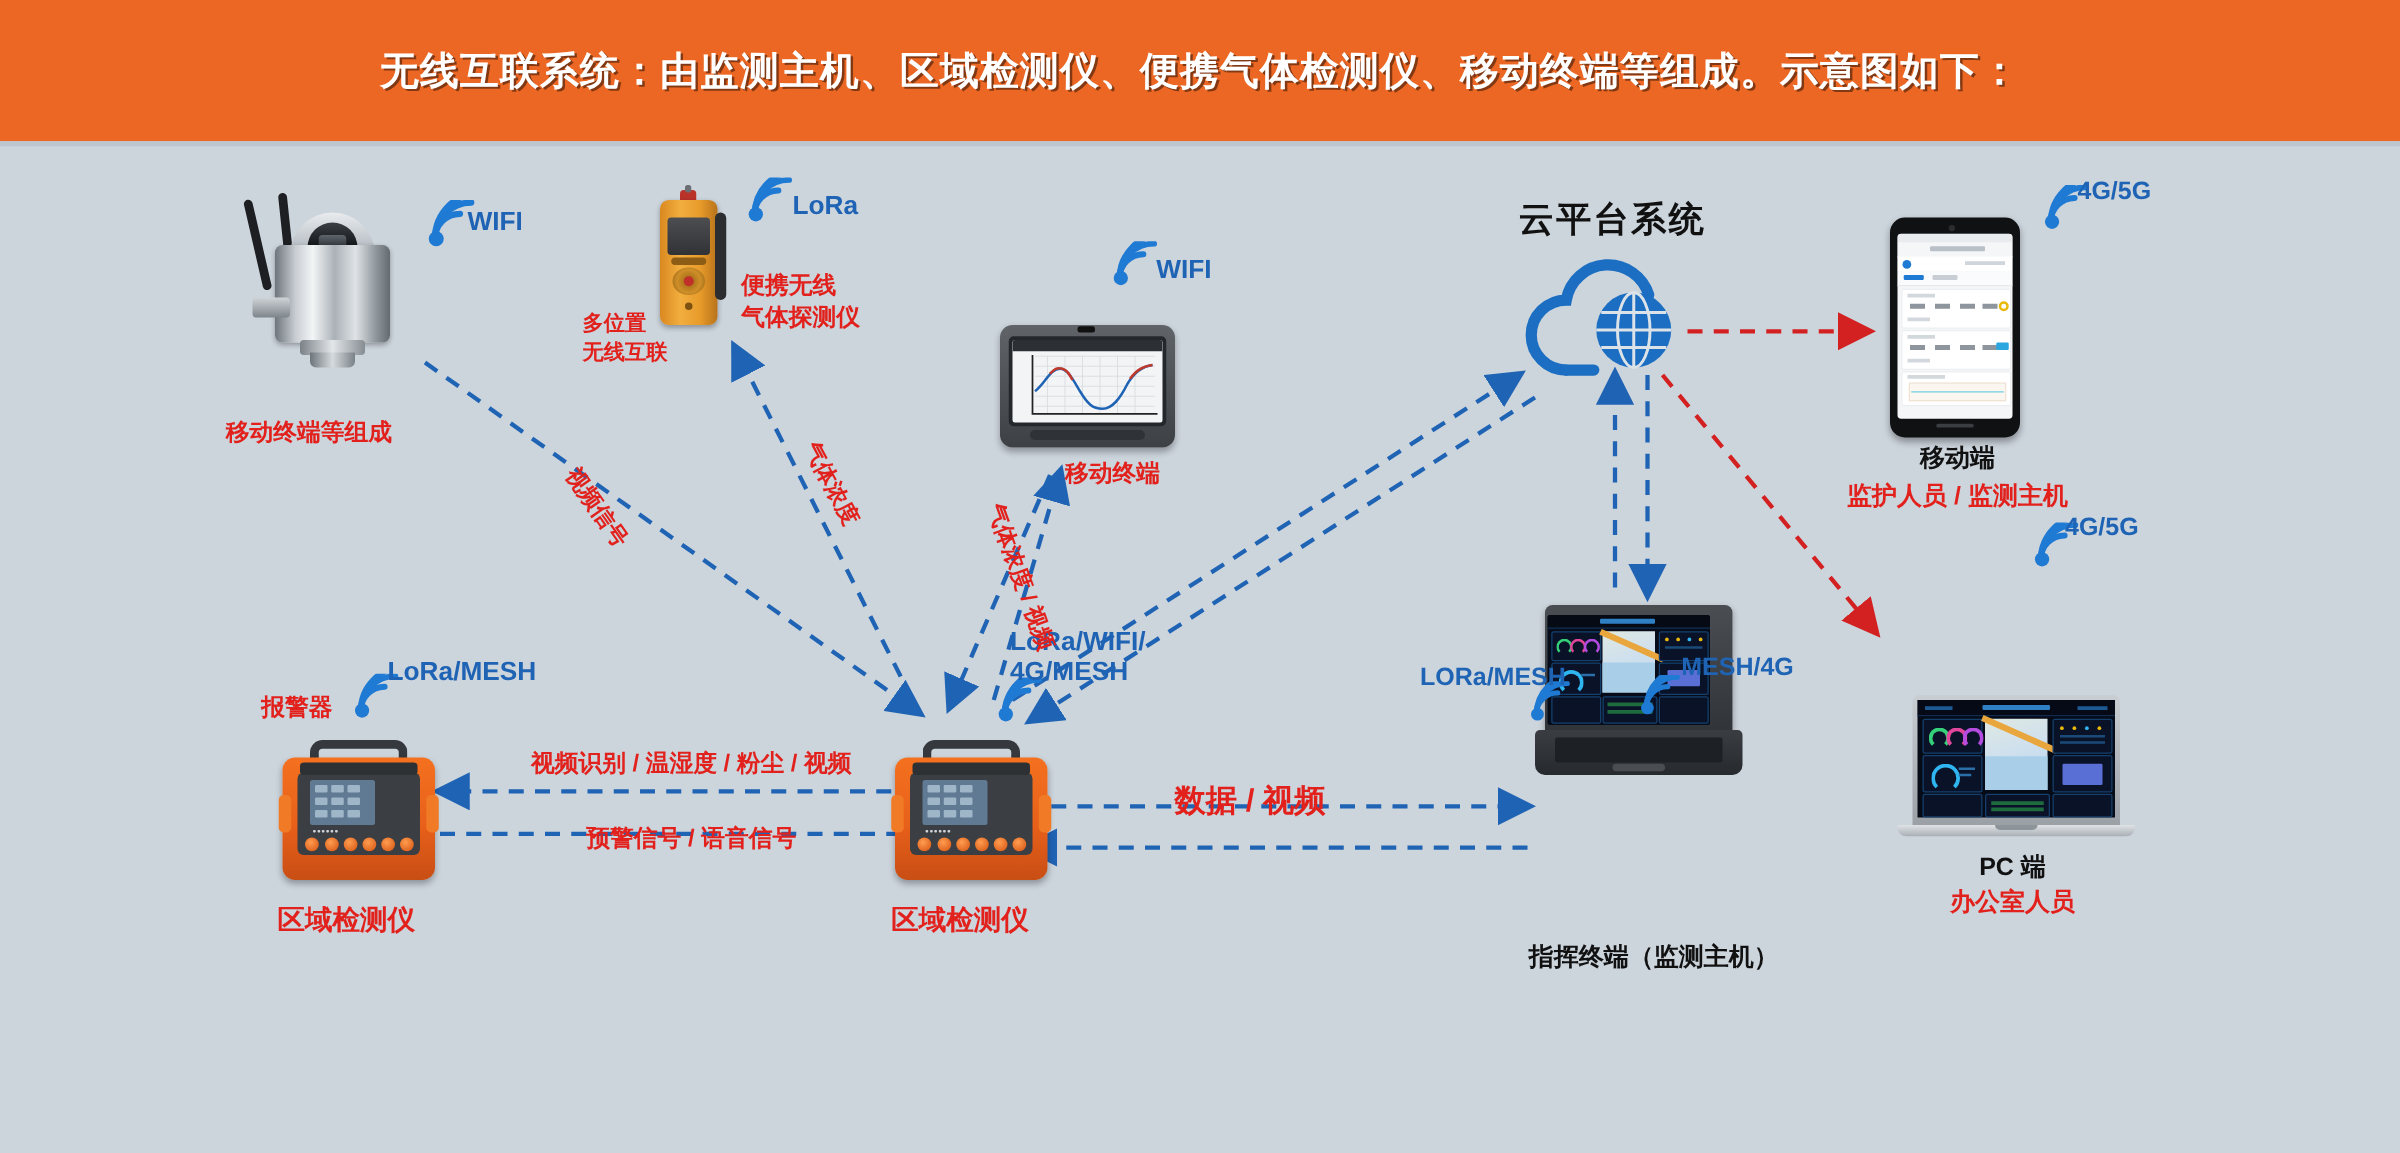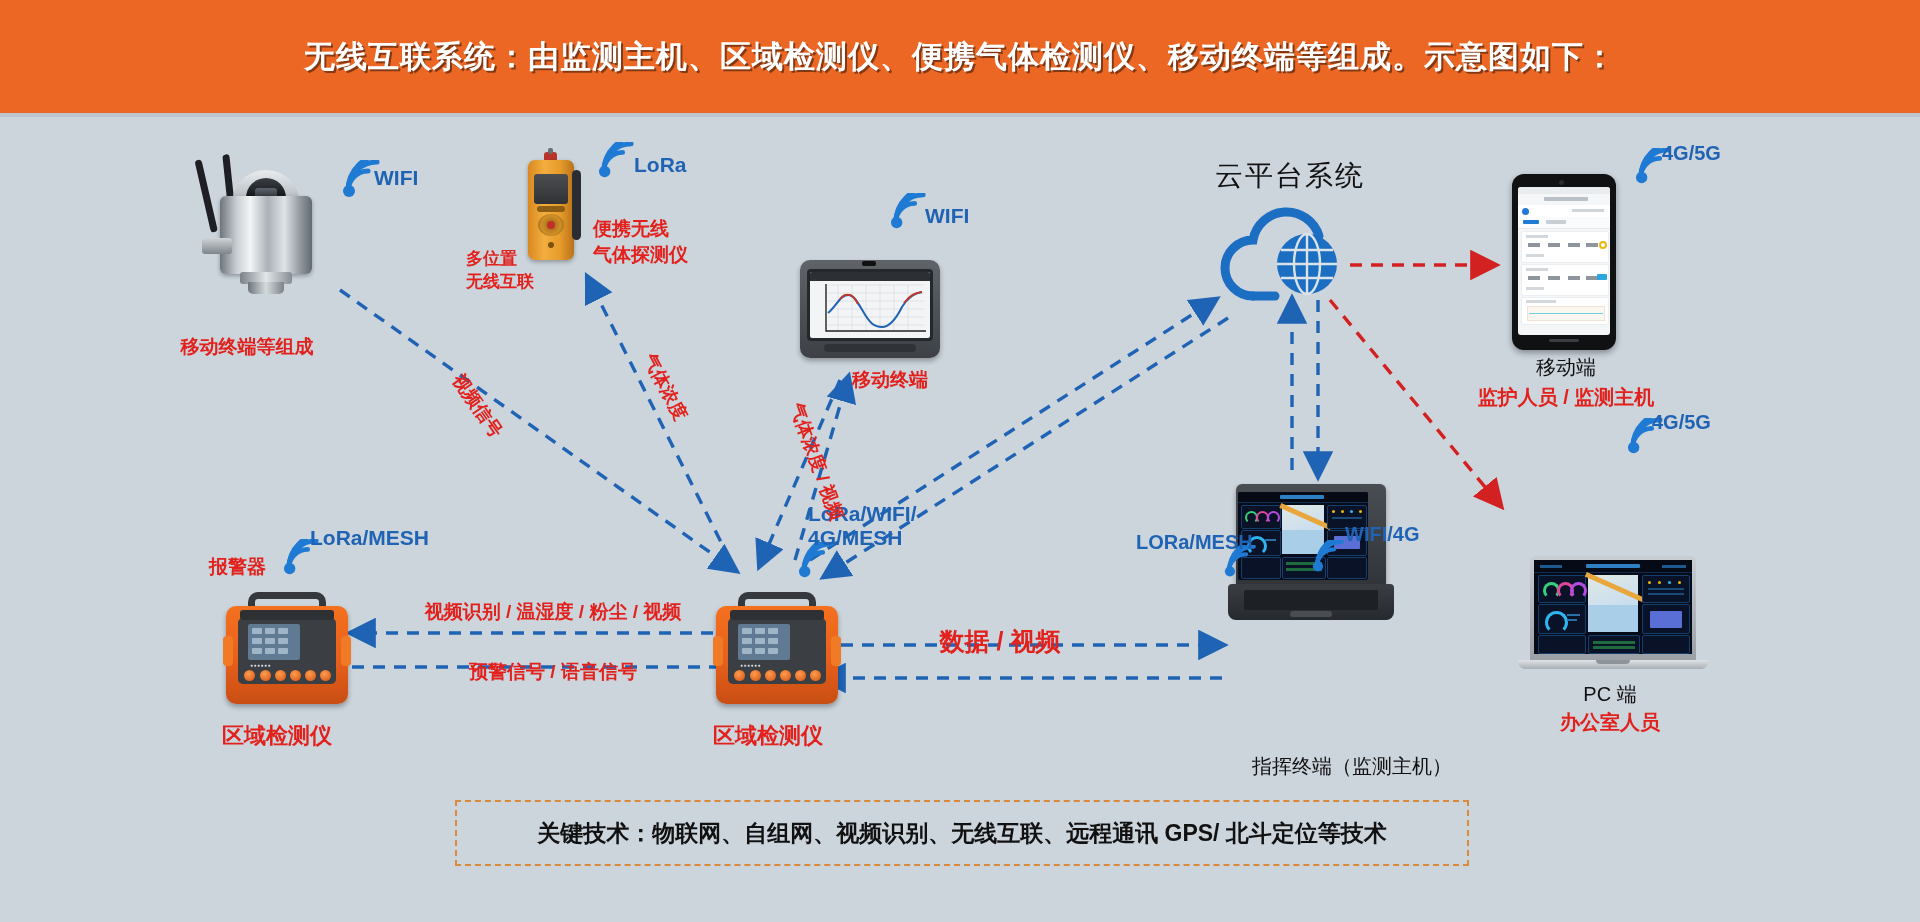--- a/index.html
+++ b/index.html
@@ -19,21 +19,21 @@
     color:#ffffff;font-size:31px;font-weight:bold;letter-spacing:1px;
     text-shadow:2px 2px 0 rgba(0,0,0,.45);
     white-space:nowrap;
   }
   .header-sep{position:absolute;left:0;top:113px;width:1920px;height:4px;background:#bcc6cf;}
 
   
   .lbl{position:absolute;white-space:nowrap;line-height:1.25;}
   .red{color:#e2211c;font-weight:bold;}
   .blue{color:#1f63b4;font-weight:bold;}
-  .blk{color:#111;font-weight:normal;}
+  .blk{color:#111;font-weight:bold;}
   .ctr{text-align:center;transform:translateX(-50%);}
 
   
   .wifi{position:absolute;}
   .wifi svg{display:block;}
 
   
   #wires{position:absolute;left:0;top:0;width:1920px;height:922px;pointer-events:none;}
 
   
@@ -537,27 +537,24 @@
   <div class="wifi" style="left:1310px;top:540px;">
     <svg width="38" height="34" viewBox="0 0 44 40">
       <g fill="none" stroke="#1f7ad4" stroke-width="5" stroke-linecap="round">
         <path d="M8,31 A20,20 0 0 1 28,11"></path>
         <path d="M8,31 A29,29 0 0 1 37,2"></path>
         <path d="M8,31 A37,37 0 0 1 45,-6"></path>
       </g>
       <circle cx="9" cy="31" r="6" fill="#1f7ad4"></circle>
     </svg>
   </div>
-  <div class="lbl blue" style="left:1345px;top:522px;font-size:20px;">WIFI/4G</div>
-  <div class="lbl blk ctr" style="left:1352px;top:754px;font-size:20px;">指挥终端（监测主机）</div>
+  <div class="lbl blue" style="left:1345px;top:522px;font-size:20px;">MESH/4G</div>
+  <div class="lbl blk ctr" style="left:1323px;top:754px;font-size:20px;">指挥终端（监测主机）</div>
 
   <div class="lbl red" style="left:466px;top:370px;font-size:18px;transform:rotate(55deg);transform-origin:left top;">视频信号</div>
   <div class="lbl red" style="left:658px;top:350px;font-size:18px;transform:rotate(62deg);transform-origin:left top;">气体浓度</div>
   <div class="lbl red" style="left:806px;top:400px;font-size:18px;transform:rotate(70deg);transform-origin:left top;">气体浓度 / 视频</div>
   <div class="lbl red ctr" style="left:553px;top:600px;font-size:19px;">视频识别 / 温湿度 / 粉尘 / 视频</div>
   <div class="lbl red ctr" style="left:553px;top:660px;font-size:19px;">预警信号 / 语音信号</div>
   <div class="lbl red ctr" style="left:1000px;top:626px;font-size:25px;">数据 / 视频</div>
 
-  <div class="keybox">
-    <div class="keybox-txt">关键技术：物联网、自组网、视频识别、无线互联、远程通讯 GPS/ 北斗定位等技术</div>
-  </div>
 
 </div>
 
 </body></html>

